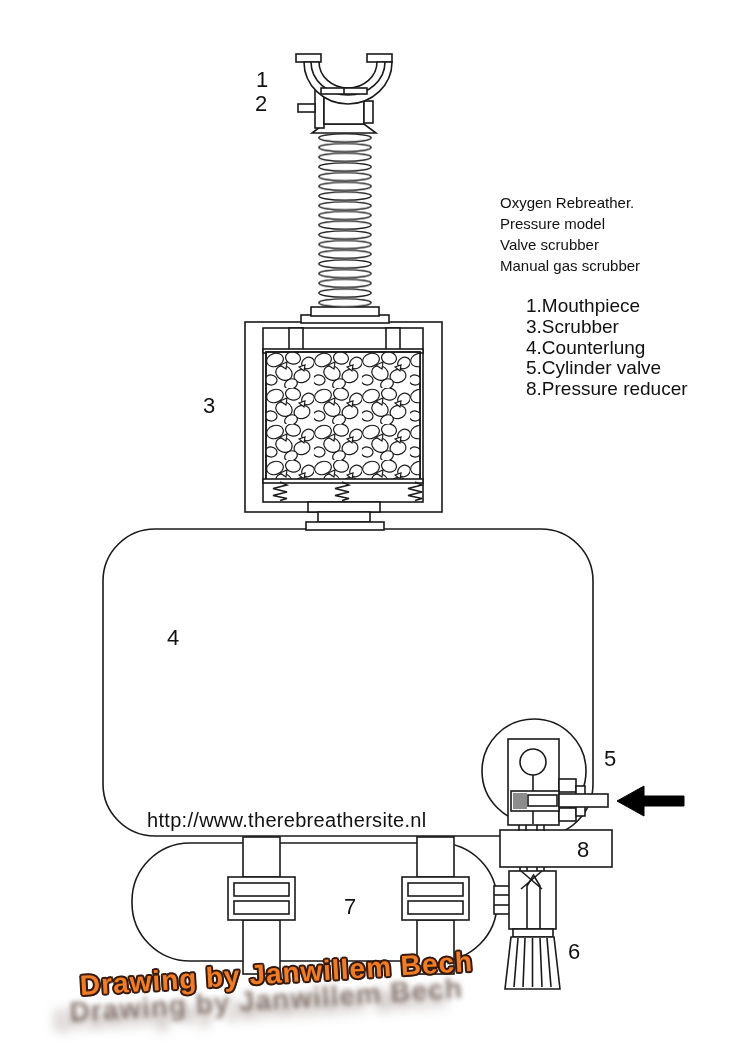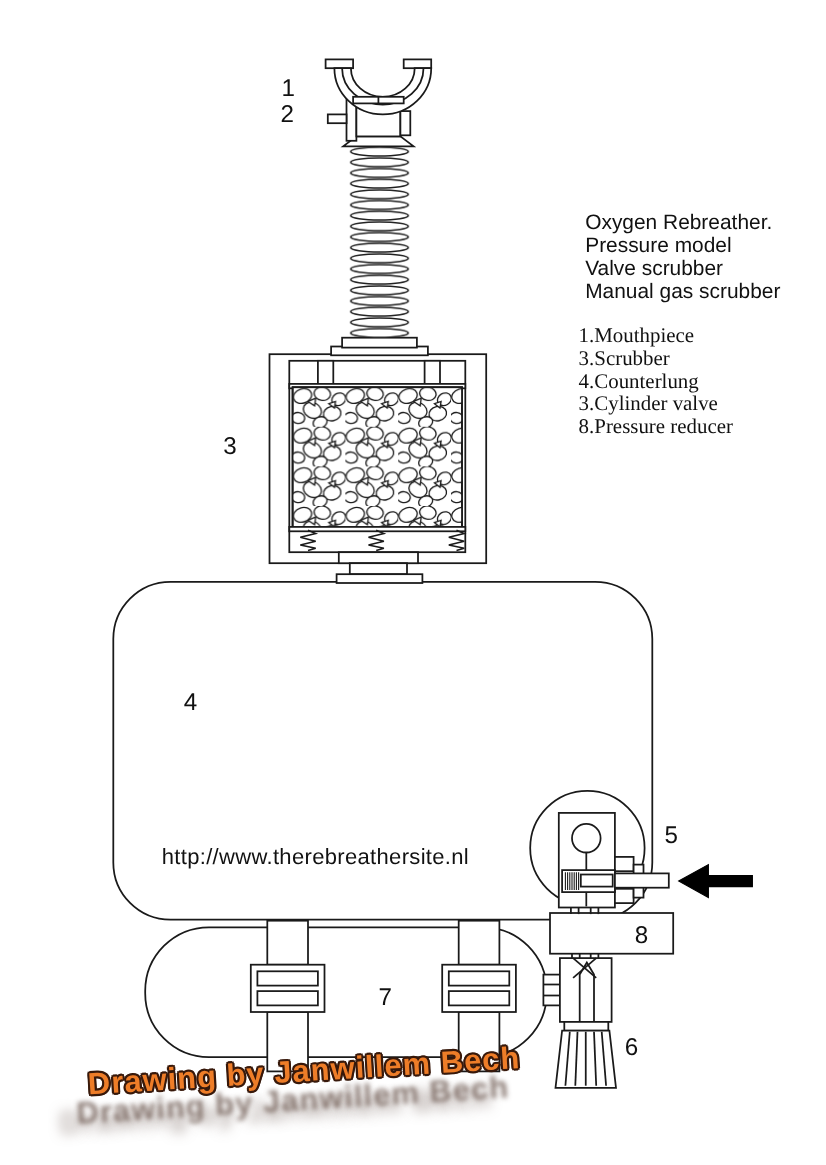--- a/index.html
+++ b/index.html
@@ -1,22 +1,22 @@
 <!DOCTYPE html>
 <html><head>
 <meta charset="utf-8">
 <style>
   html,body{margin:0;padding:0;background:#fff;}
   #canvas{position:relative;width:751px;height:1059px;background:#fff;overflow:hidden;
           font-family:"Liberation Sans",sans-serif;color:#111;}
   #diagram-svg{position:absolute;left:0;top:0;}
   .lbl{position:absolute;font-size:22px;color:#111;white-space:nowrap;}
-  .title-block{position:absolute;left:532px;top:192px;font-size:19px;line-height:21px;white-space:nowrap;}
-  .legend{position:absolute;left:526px;top:296px;font-size:19px;line-height:20.8px;white-space:nowrap;font-family:Liberation Serif, serif;}
-  .url-text{position:absolute;left:147px;top:768px;font-size:20px;letter-spacing:0.3px;white-space:nowrap;}
+  .title-block{position:absolute;left:500px;top:192px;font-size:15px;line-height:21px;white-space:nowrap;}
+  .legend{position:absolute;left:526px;top:296px;font-size:19px;line-height:20.8px;white-space:nowrap;}
+  .url-text{position:absolute;left:147px;top:809px;font-size:20px;letter-spacing:0.3px;white-space:nowrap;}
   .credit{position:absolute;left:80px;top:970px;font-size:28px;font-weight:bold;letter-spacing:1px;
           white-space:nowrap;transform:rotate(-3.5deg);transform-origin:left center;
           color:#ee7d28;
           text-shadow:
             -1.5px -1.5px 0 #38190b, 1.5px -1.5px 0 #38190b,
             -1.5px 1.5px 0 #38190b, 1.5px 1.5px 0 #38190b,
             0 -2px 0 #38190b, 0 2px 0 #38190b, -2px 0 0 #38190b, 2px 0 0 #38190b,
             -12px 26px 5px rgba(110,90,82,0.85), -28px 34px 11px rgba(110,90,82,0.5);}
 </style>
 </head>
@@ -175,21 +175,21 @@
     <div>Oxygen Rebreather.</div>
     <div>Pressure model</div>
     <div>Valve scrubber</div>
     <div>Manual gas scrubber</div>
   </div>
 
   <div class="legend">
     <div>1.Mouthpiece</div>
     <div>3.Scrubber</div>
     <div>4.Counterlung</div>
-    <div>3.Cylinder valve</div>
+    <div>5.Cylinder valve</div>
     <div>8.Pressure reducer</div>
   </div>
 
   <div class="url-text">http://www.therebreathersite.nl</div>
 
   <div class="credit">Drawing by Janwillem Bech</div>
 
 </div>
 
 </body></html>

